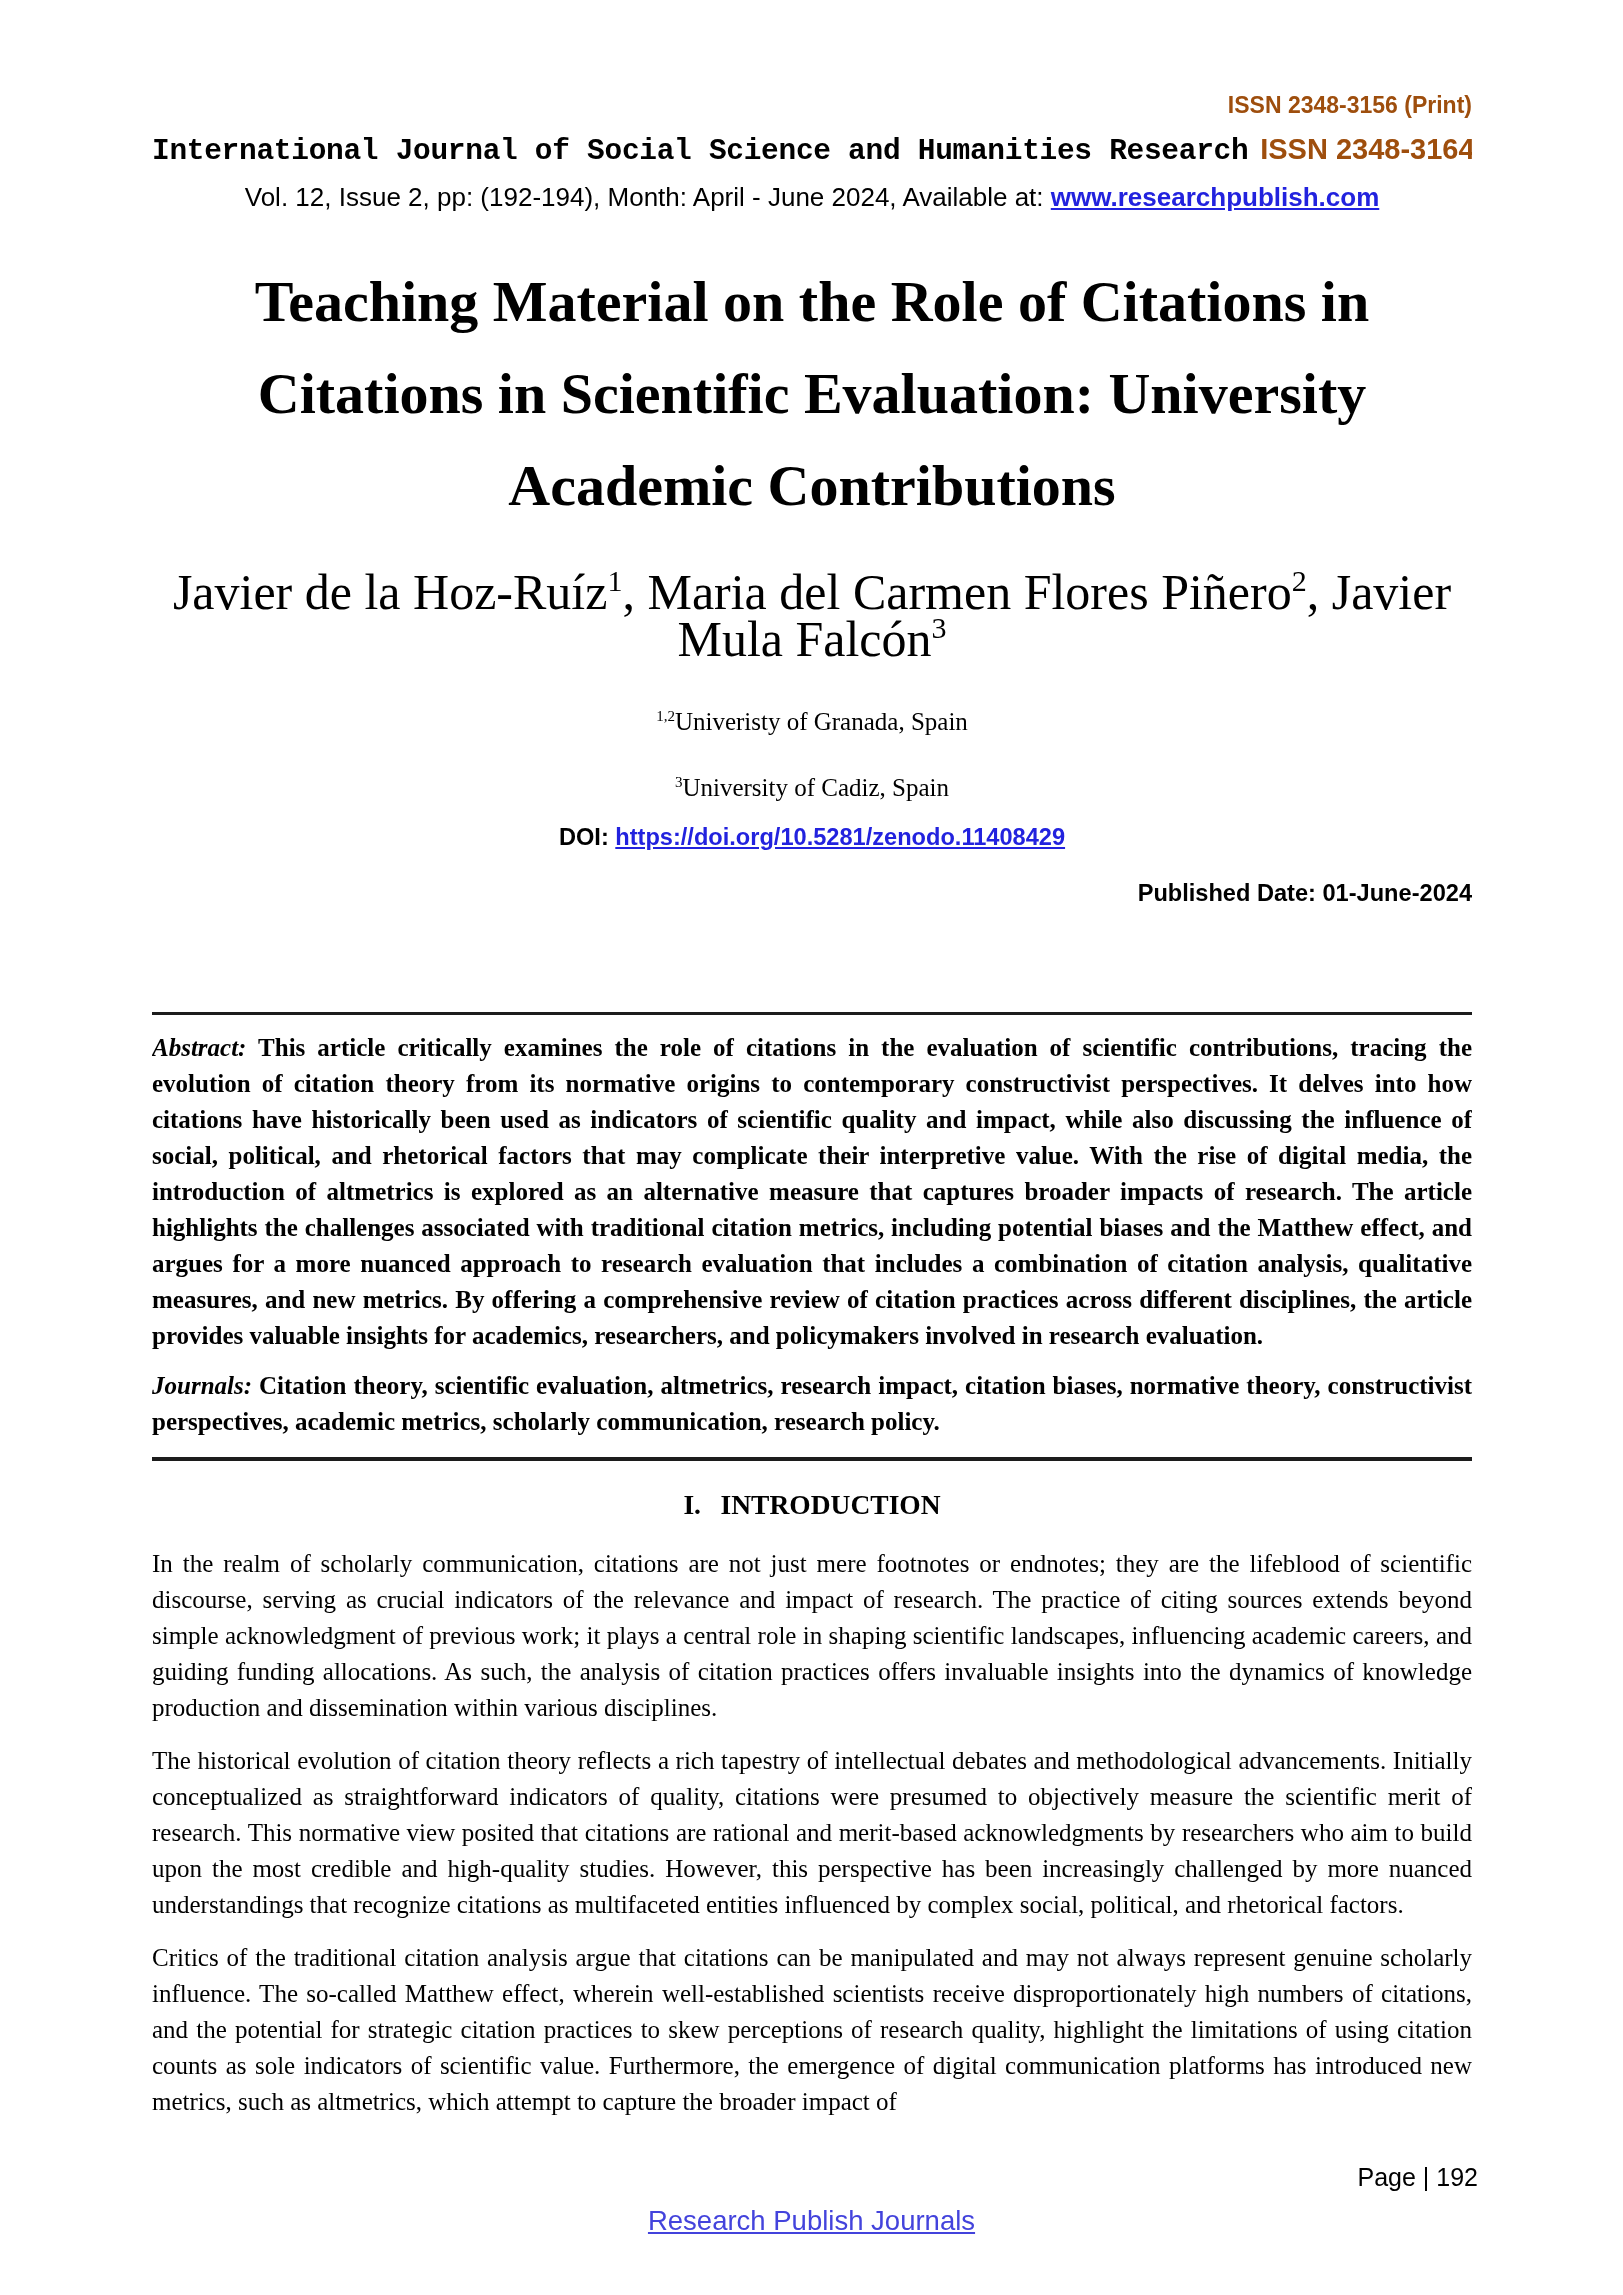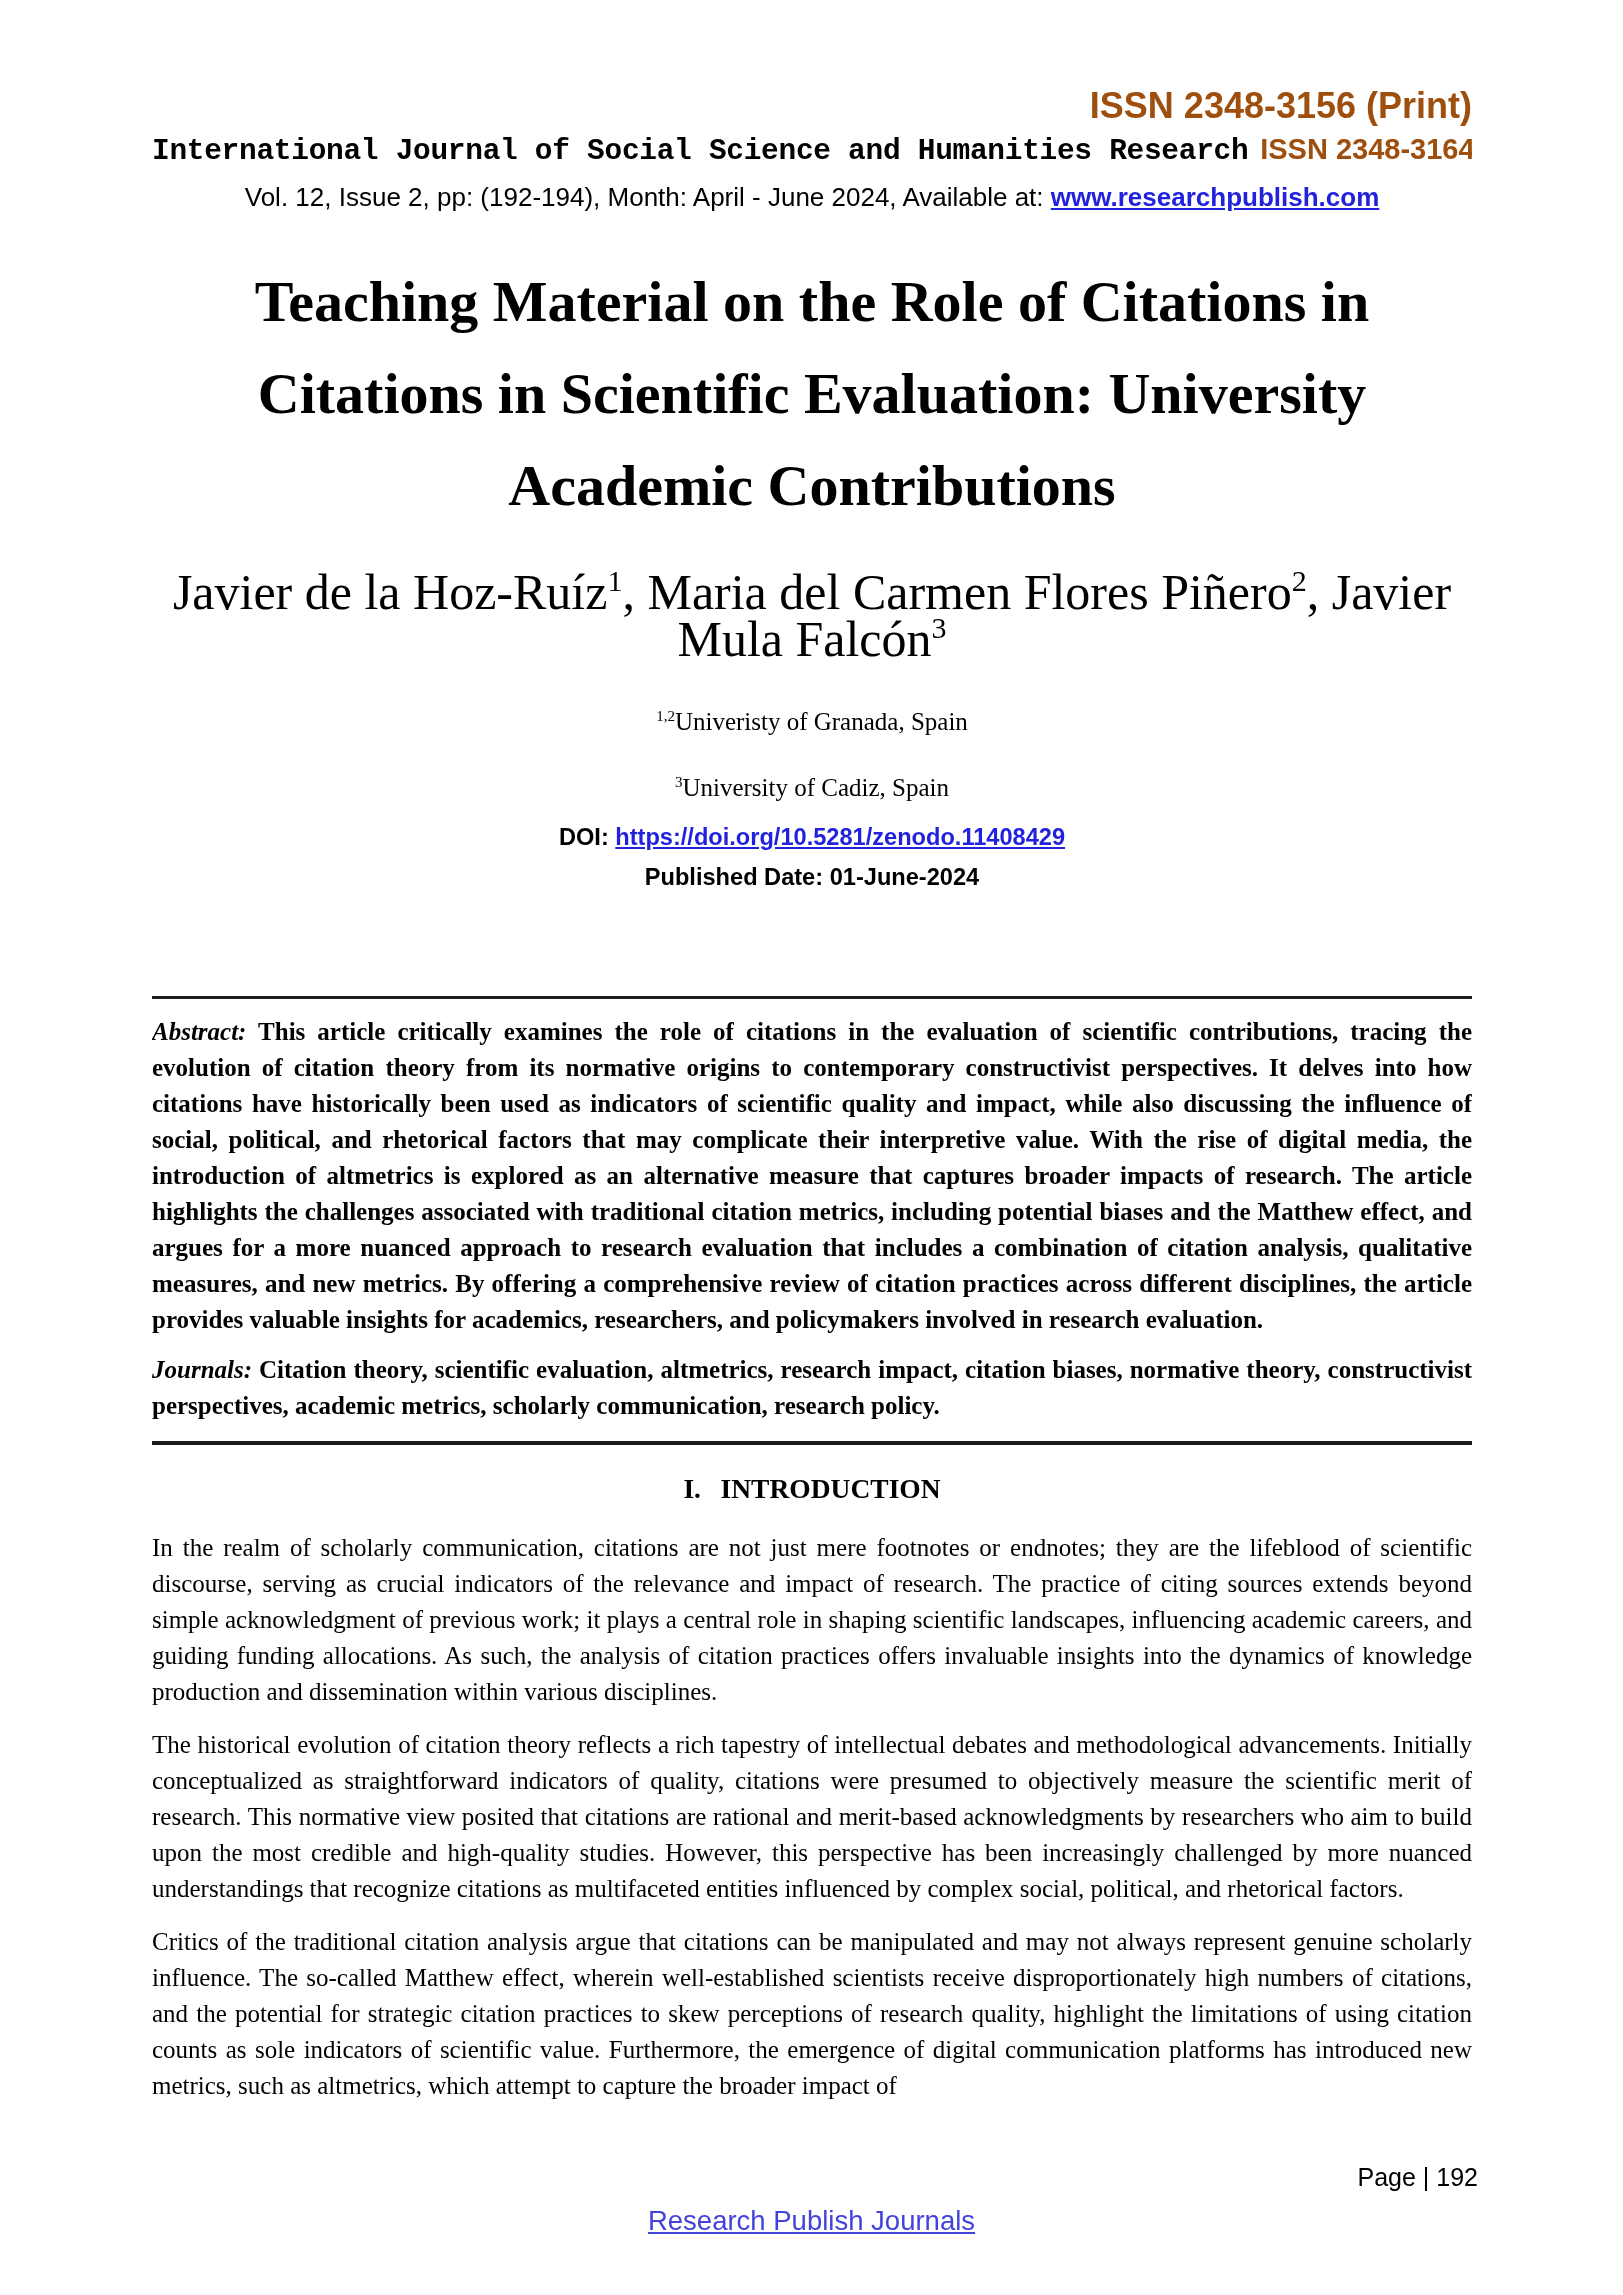--- a/index.html
+++ b/index.html
@@ -26,21 +26,21 @@
     width: 1320px;
     height: 2153px;
     overflow: hidden;
   }
 
   
   .hdr { font-family: "Liberation Sans", "DejaVu Sans", sans-serif; }
   .hdr-issn-print {
     margin-top: 88px;
     text-align: right;
-    font-size: 36px;
+    font-size: 23px;
     line-height: 35px;
     font-weight: 700;
     color: var(--issn-brown);
   }
   .hdr-line2 {
     display: flex;
     align-items: baseline;
     margin-top: 9.2px;
   }
   .hdr-journal {
@@ -107,22 +107,22 @@
     font-size: 23.6px;
     line-height: 33px;
     font-weight: 700;
   }
   .doi-link {
     color: var(--link-blue);
     text-decoration: underline;
     cursor: pointer;
   }
   .published {
-    margin-top: 7px;
-    text-align: center;
+    margin-top: 23px;
+    text-align: right;
     font-family: "Liberation Sans", "DejaVu Sans", sans-serif;
     font-size: 23.6px;
     line-height: 33px;
     font-weight: 700;
   }
 
   
   .rule { height: 3.3px; background: var(--rule-color); }
   .rule-top { margin-top: 102px; }
   .rule-bottom { margin-top: 17px; }

